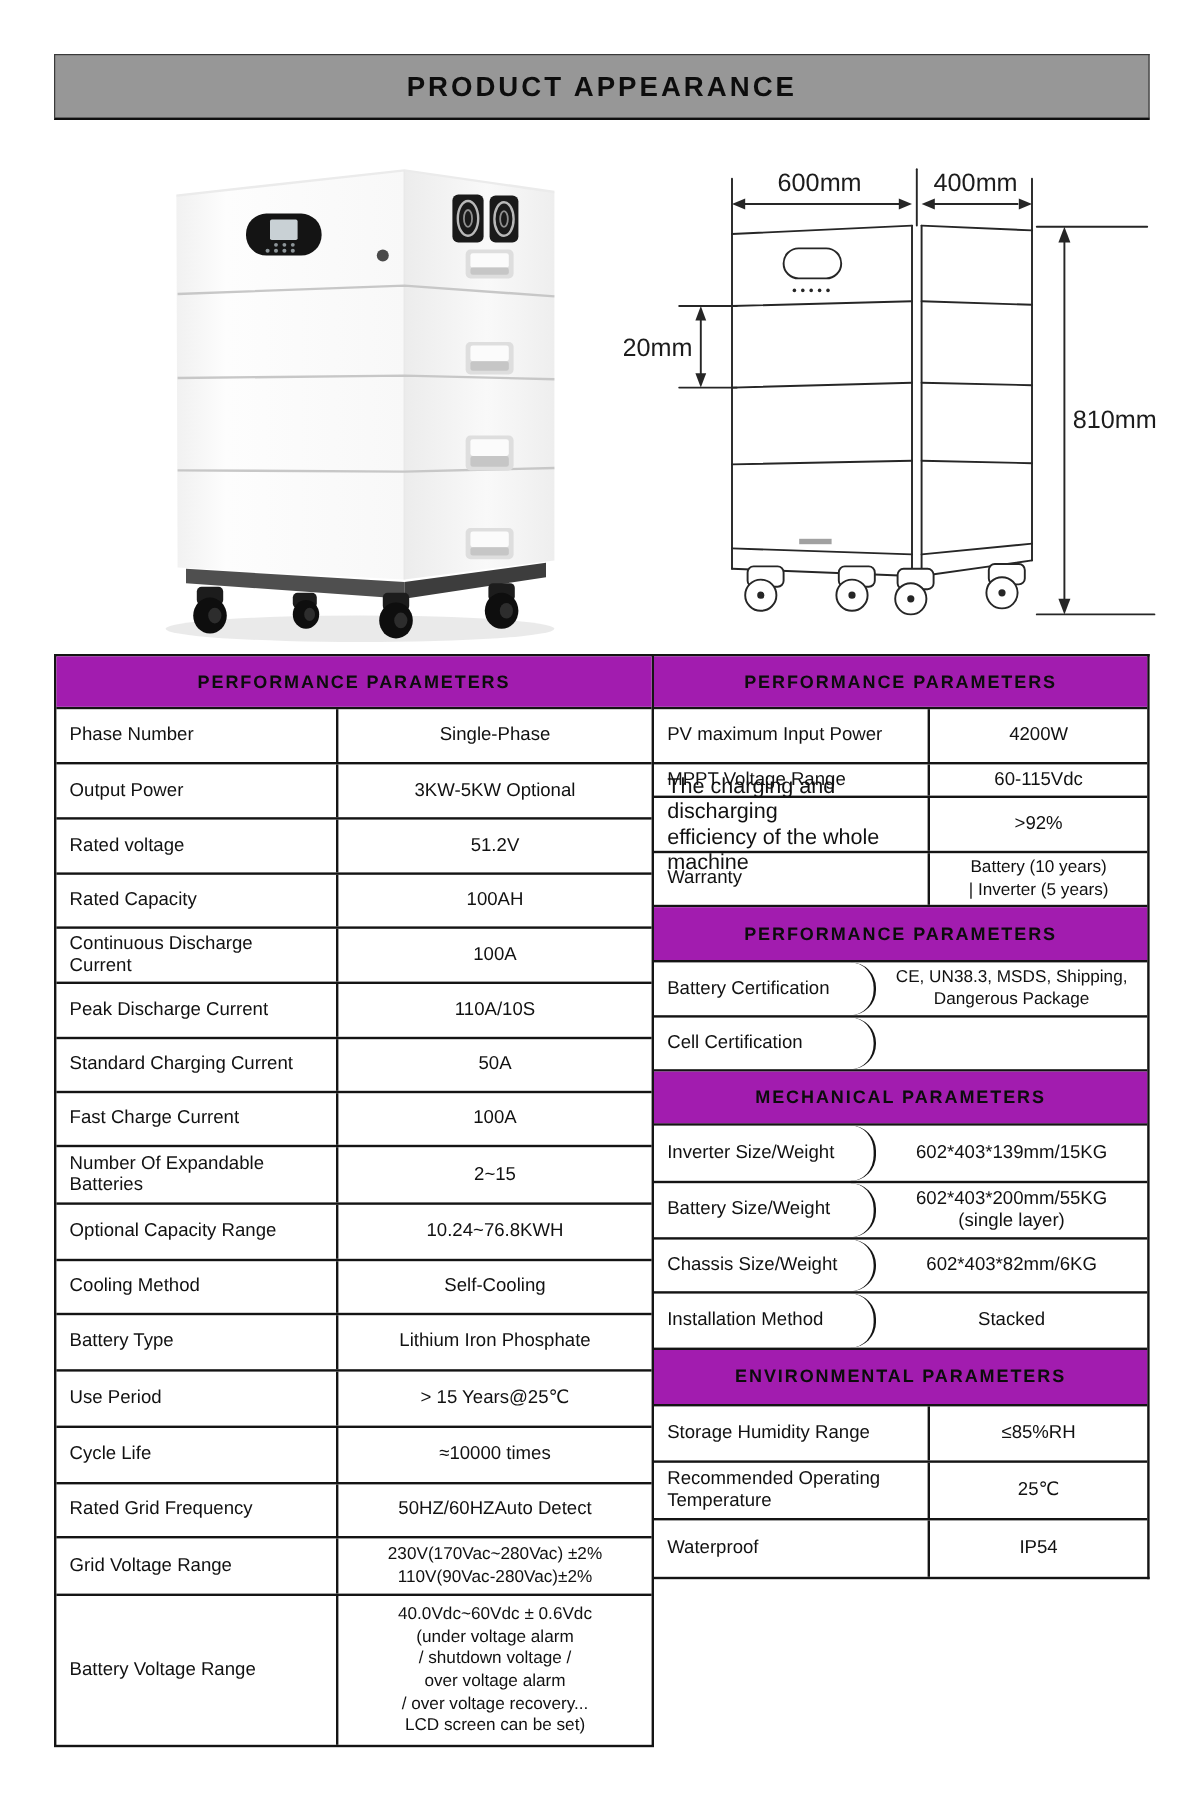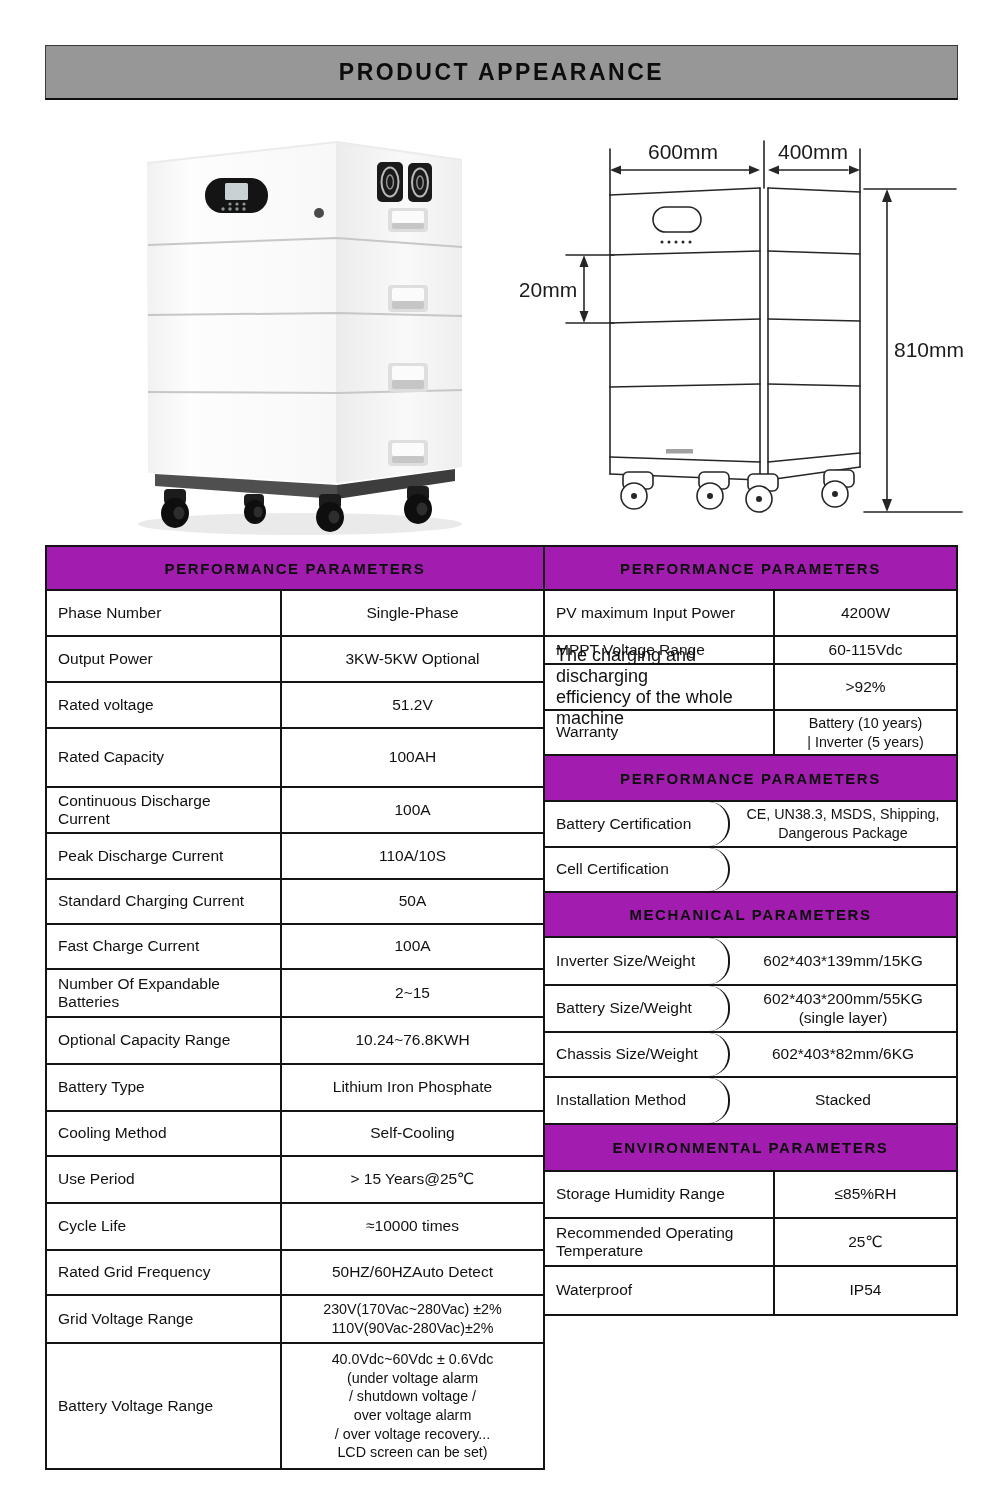--- a/index.html
+++ b/index.html
@@ -242,21 +242,21 @@
         <div class="val">Single-Phase</div>
       </div>
       <div class="trow" style="height:46px">
         <div class="lbl">Output Power</div>
         <div class="val">3KW-5KW Optional</div>
       </div>
       <div class="trow" style="height:46px">
         <div class="lbl">Rated voltage</div>
         <div class="val">51.2V</div>
       </div>
-      <div class="trow" style="height:59px">
+      <div class="trow" style="height:45px">
         <div class="lbl">Rated Capacity</div>
         <div class="val">100AH</div>
       </div>
       <div class="trow" style="height:46px">
         <div class="lbl">Continuous Discharge
 Current</div>
         <div class="val">100A</div>
       </div>
       <div class="trow" style="height:46px">
         <div class="lbl">Peak  Discharge Current</div>
@@ -272,27 +272,27 @@
       </div>
       <div class="trow" style="height:48px">
         <div class="lbl">Number Of Expandable
 Batteries</div>
         <div class="val">2~15</div>
       </div>
       <div class="trow" style="height:47px">
         <div class="lbl">Optional Capacity Range</div>
         <div class="val">10.24~76.8KWH</div>
       </div>
+      <div class="trow" style="height:45px">
+        <div class="lbl">Cooling Method</div>
+        <div class="val">Self-Cooling</div>
+      </div>
       <div class="trow" style="height:47px">
         <div class="lbl">Battery Type</div>
         <div class="val">Lithium Iron Phosphate</div>
-      </div>
-      <div class="trow" style="height:45px">
-        <div class="lbl">Cooling Method</div>
-        <div class="val">Self-Cooling</div>
       </div>
       <div class="trow" style="height:47px">
         <div class="lbl">Use Period</div>
         <div class="val">&gt; 15 Years@25℃</div>
       </div>
       <div class="trow" style="height:47px">
         <div class="lbl">Cycle Life</div>
         <div class="val">≈10000 times</div>
       </div>
       <div class="trow" style="height:45px">

